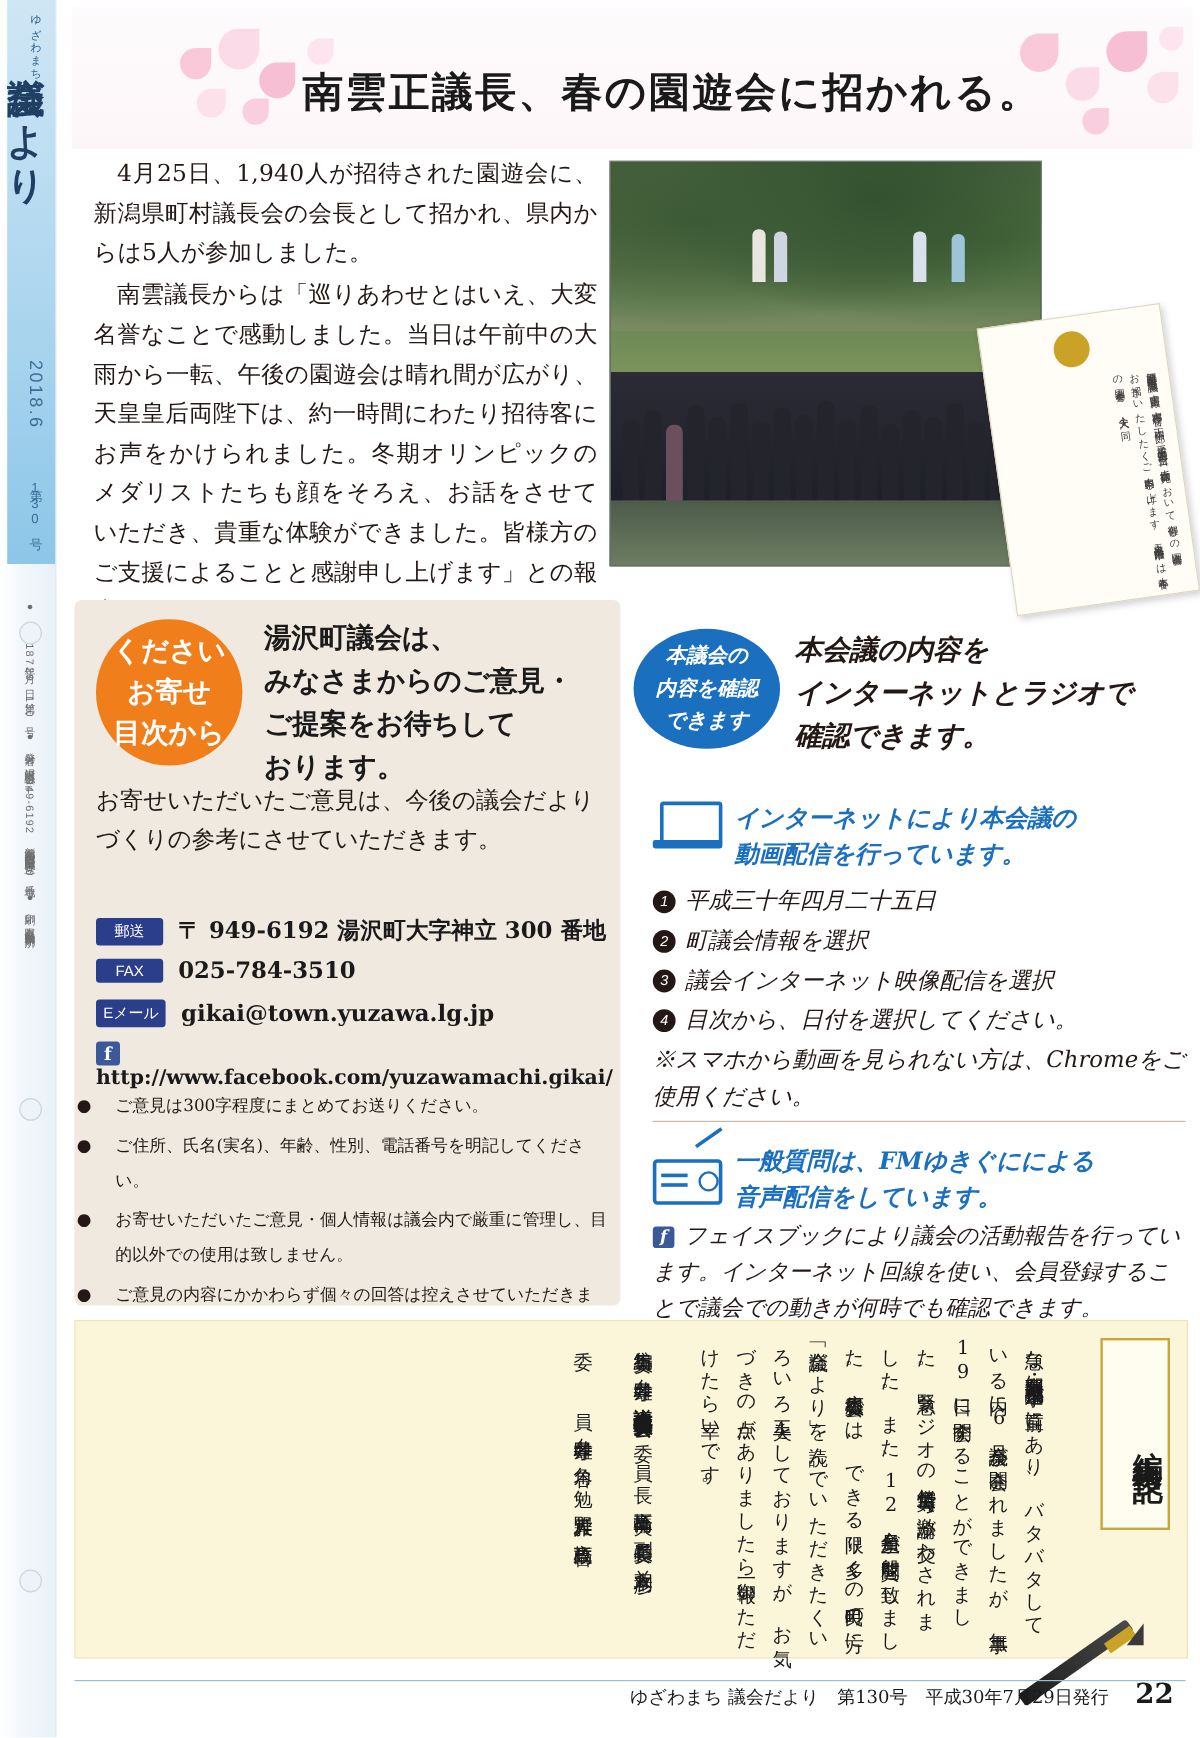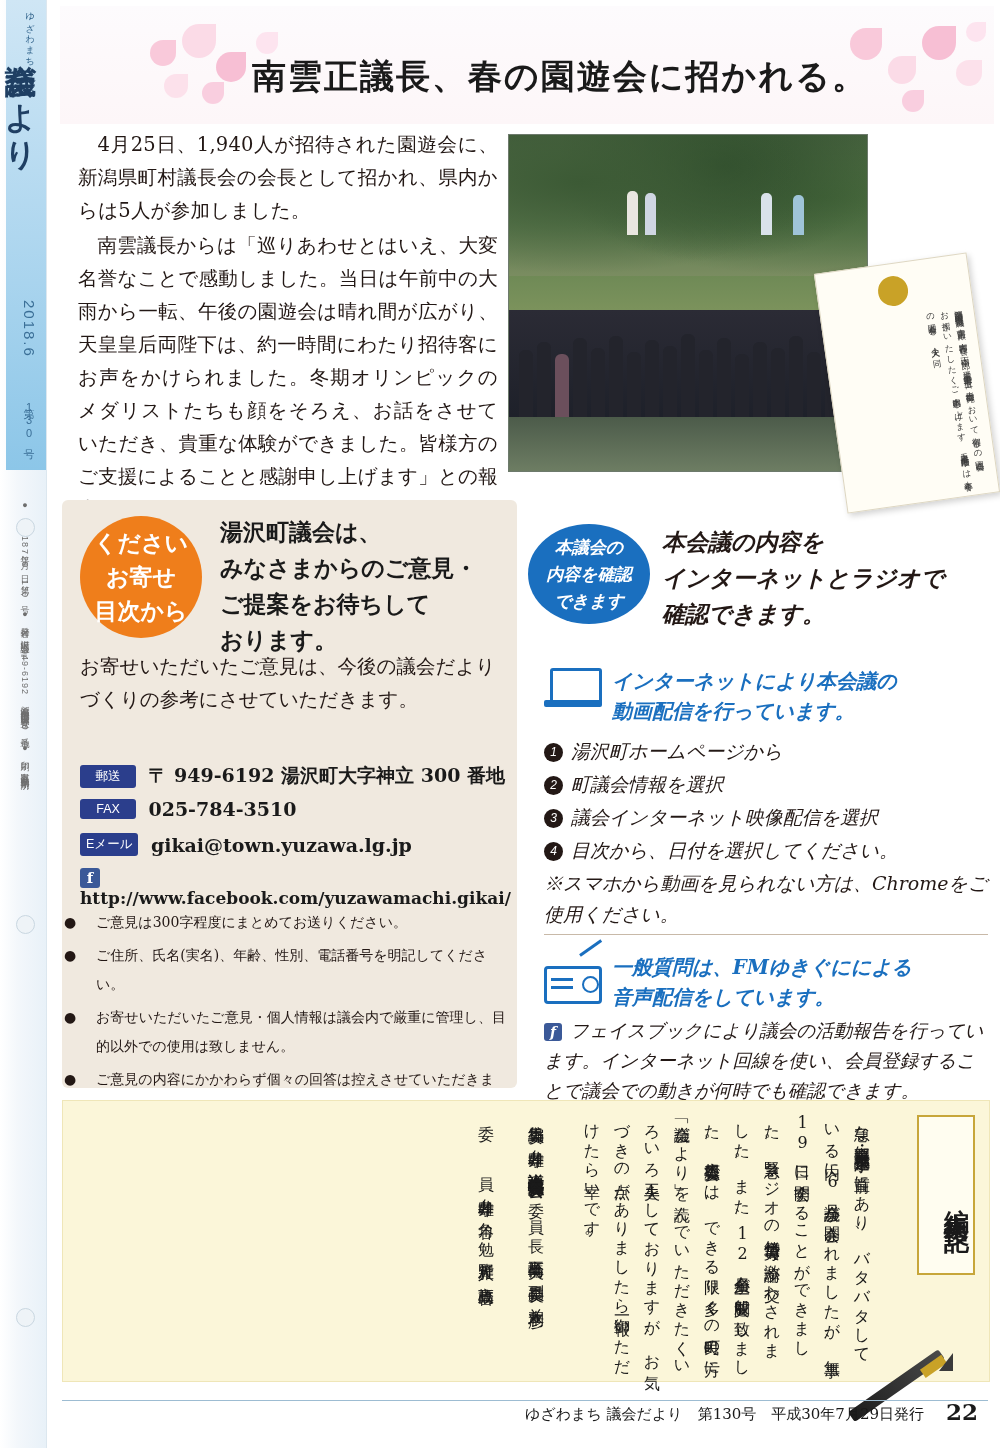--- a/index.html
+++ b/index.html
@@ -383,21 +383,21 @@
   <div id="laptop">
     <div class="screen"></div>
       <div class="base"></div>
   </div>
   <div id="bc-sec1-title">
     <div>インターネットにより本会議の</div>
     <div>動画配信を行っています。</div>
   </div>
 
   <ul id="bc-steps" style="margin:0;padding:0;">
-    <li><span class="num">1</span><span>湯沢町ホームページから</span></li>
+    <li><span class="num">1</span><span>平成三十年四月二十五日</span></li>
     <li><span class="num">2</span><span>町議会情報を選択</span></li>
     <li><span class="num">3</span><span>議会インターネット映像配信を選択</span></li>
     <li><span class="num">4</span><span>目次から、日付を選択してください。</span></li>
   </ul>
 
   <div id="bc-note">※スマホから動画を見られない方は、Chromeをご使用ください。</div>
   <div id="divider"></div>
 
   <div id="radio">
     <div class="ant"></div>

